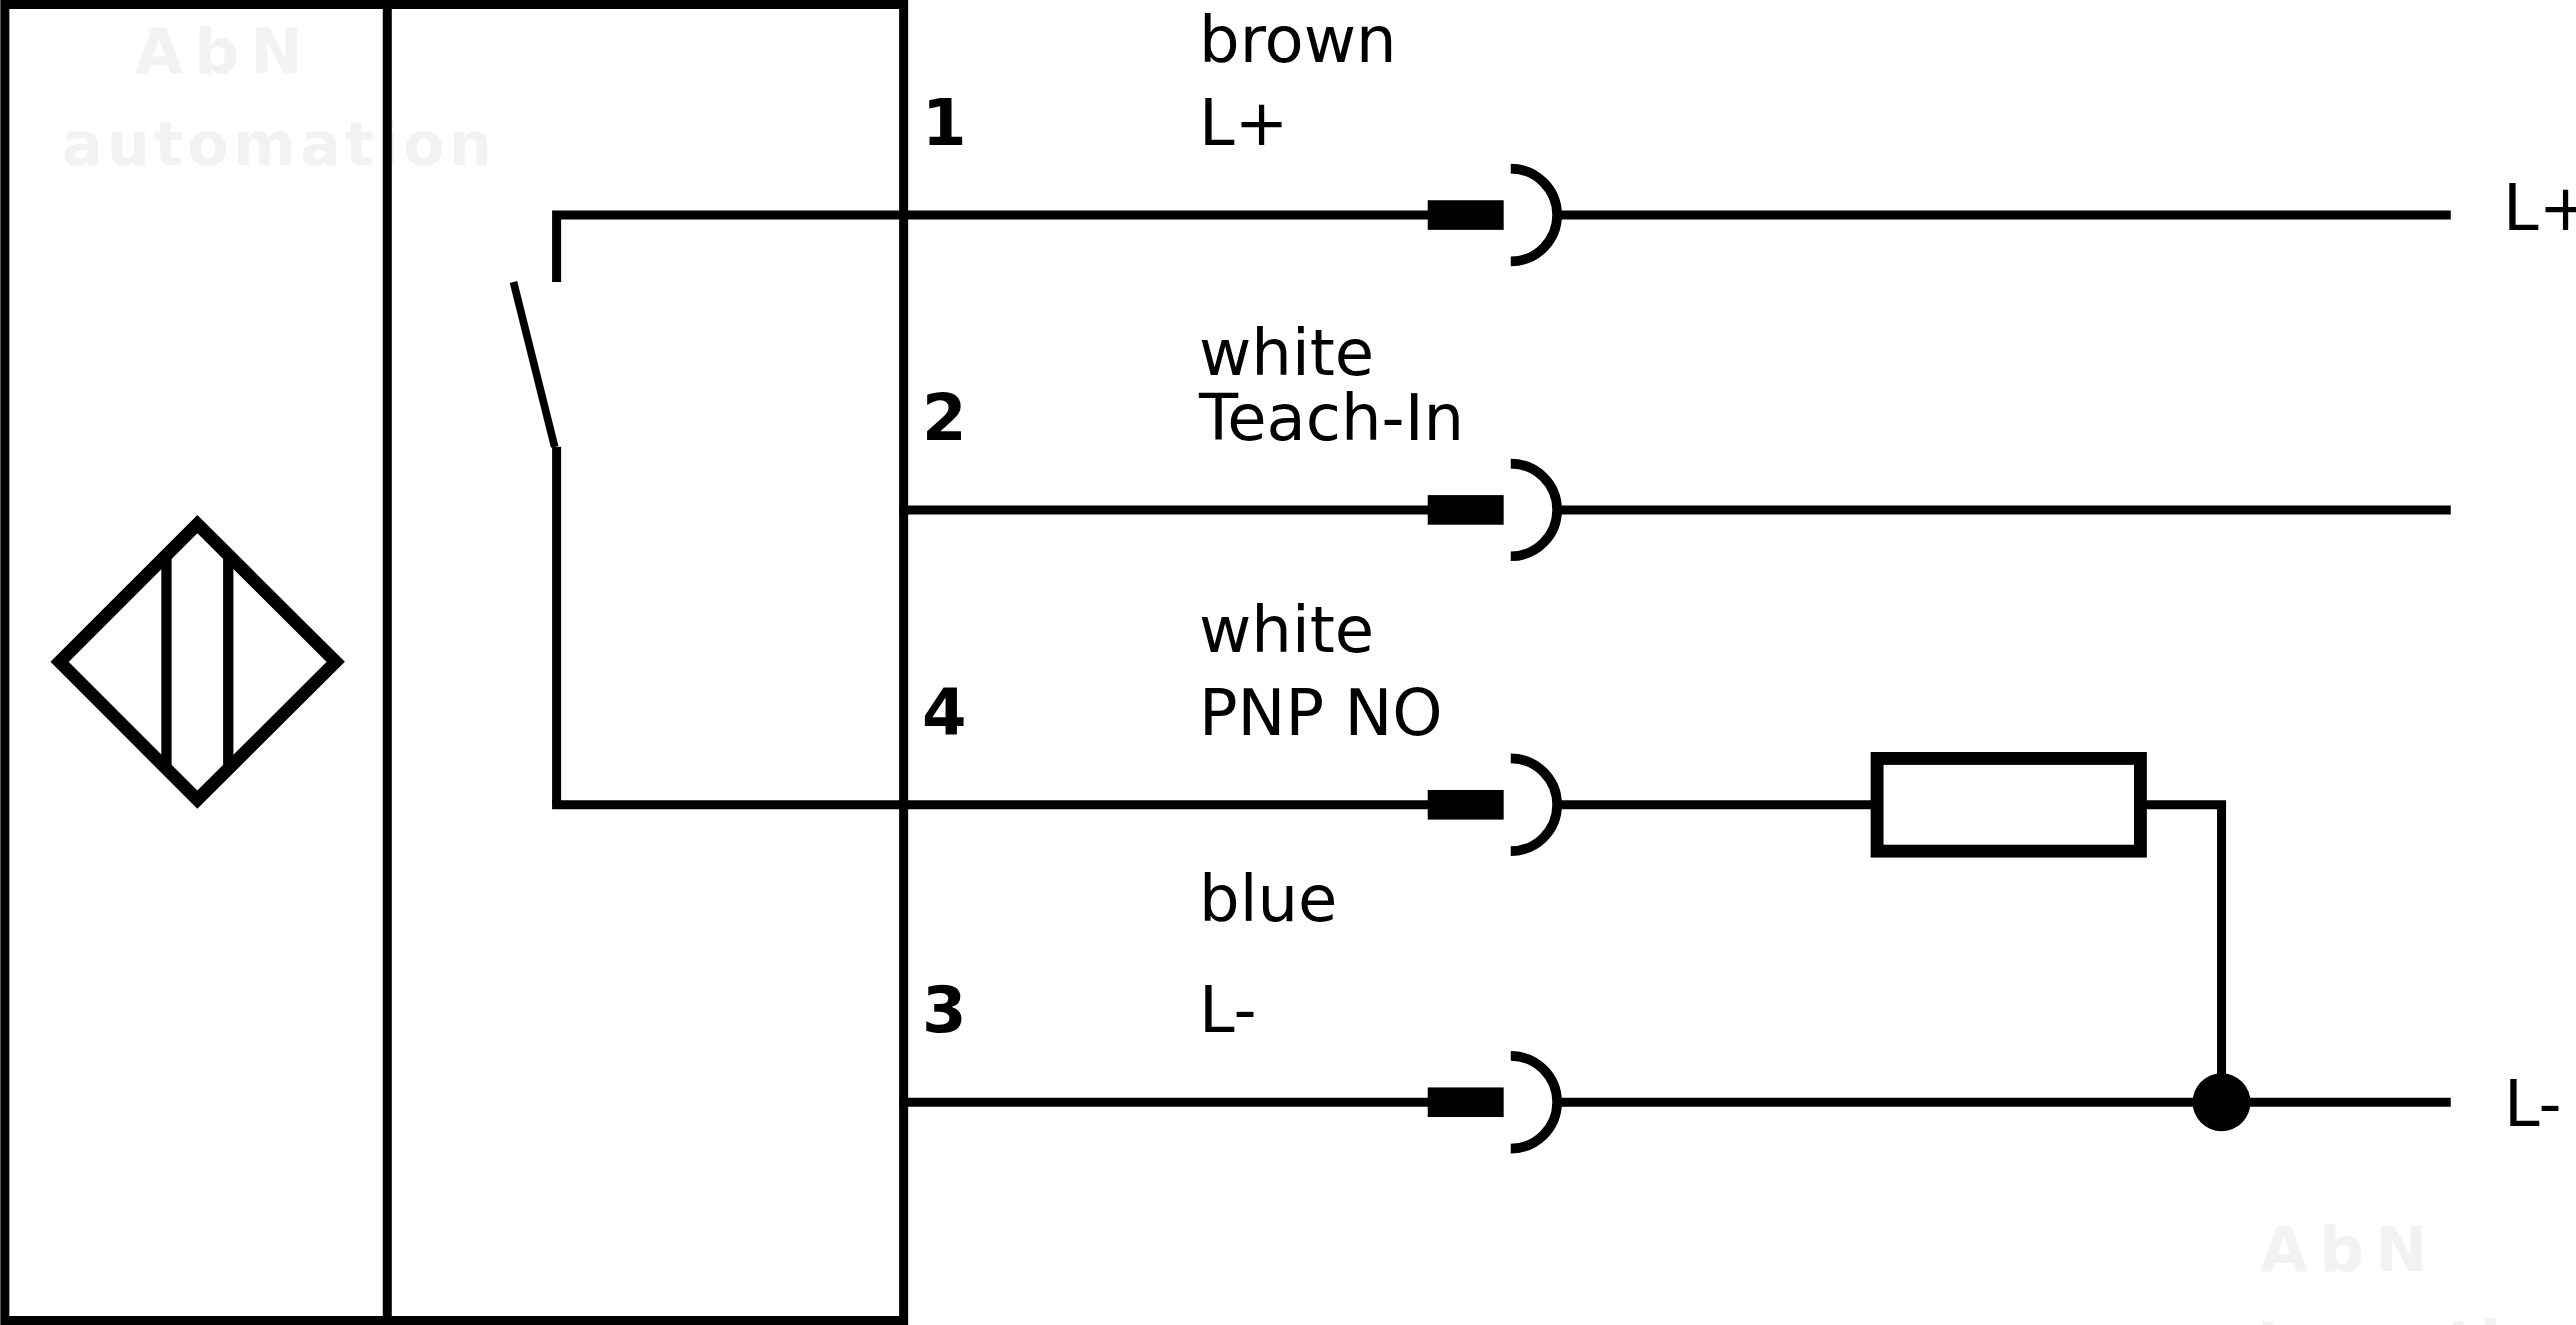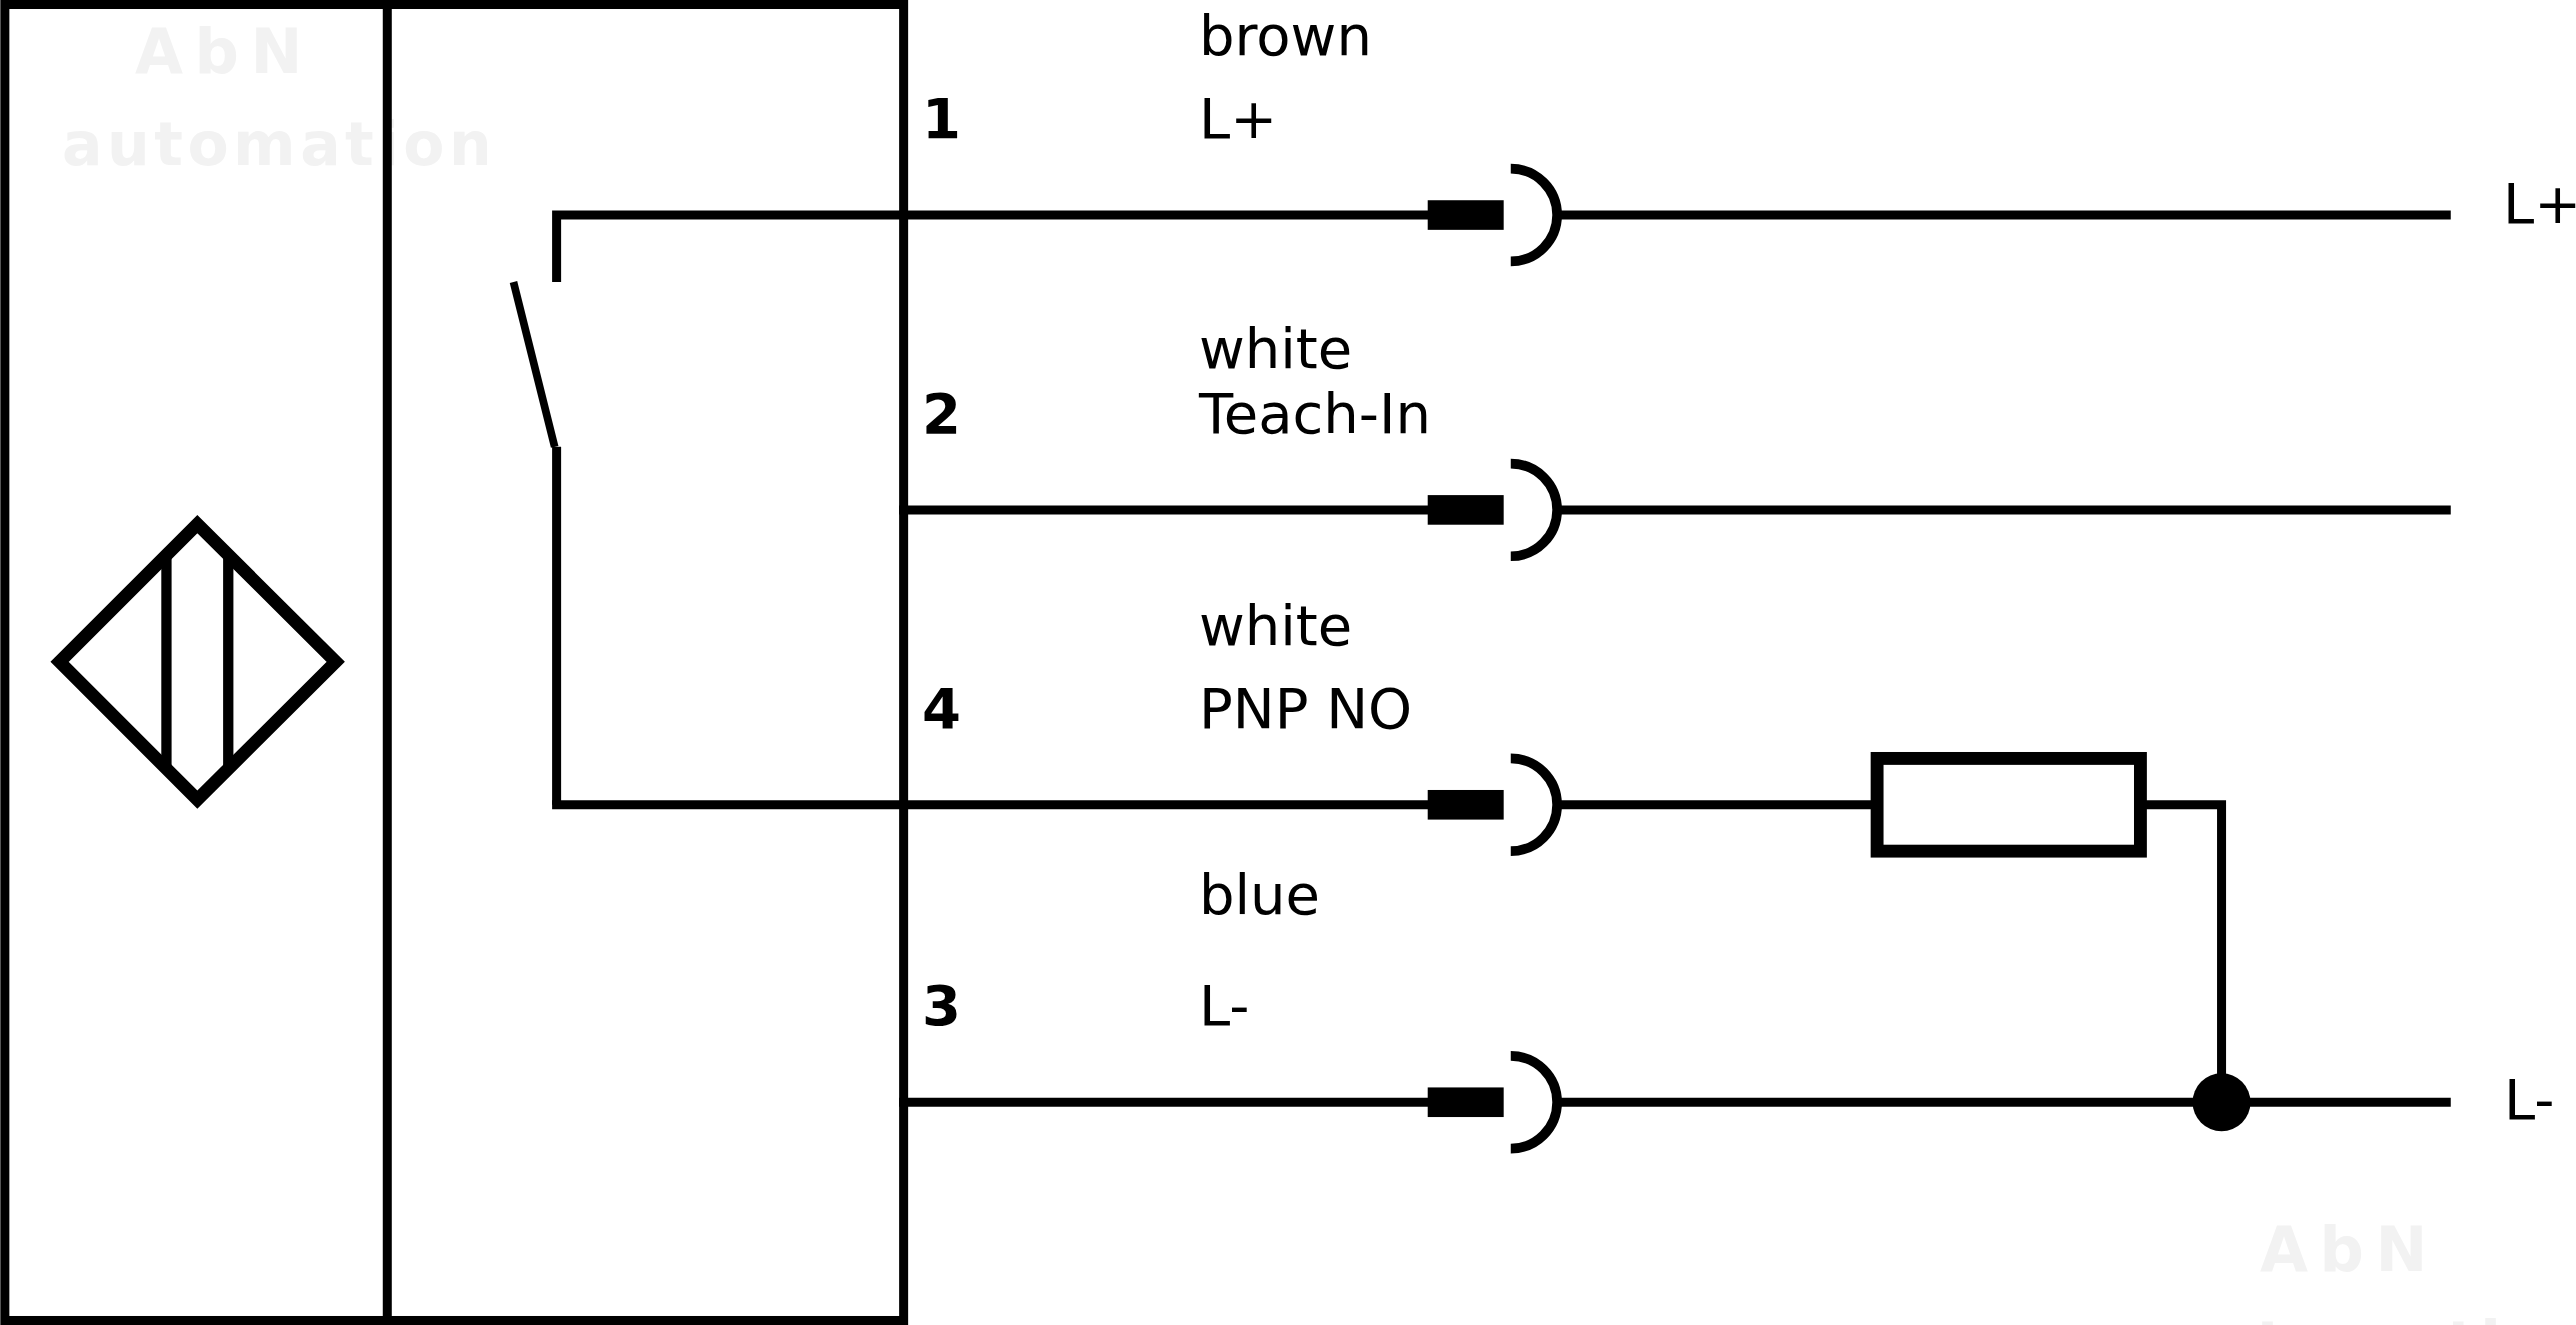--- a/index.html
+++ b/index.html
@@ -19,21 +19,21 @@
   .art{position:absolute;left:0;top:0;width:2576px;height:1325px;color:var(--color-line);}
   .art line,.art path,.art rect{stroke:currentColor;fill:none;stroke-linecap:butt;}
   .art .fill{fill:currentColor;stroke:none;}
   .s12{stroke-width:12;}
   .s14{stroke-width:14;}
   .s15{stroke-width:15;}
   .s16{stroke-width:16;}
   .s20{stroke-width:20;}
   .lbl{
     position:absolute;
-    font-size:56px;line-height:1;
+    font-size:64px;line-height:1;
     color:var(--color-line);
     white-space:nowrap;
   }
   .pin{font-weight:700;}
   .wm{
     position:absolute;font-weight:700;
     color:var(--color-watermark);
     white-space:nowrap;line-height:1;
   }
   .wm-abn{font-size:62px;letter-spacing:11.6px;}

